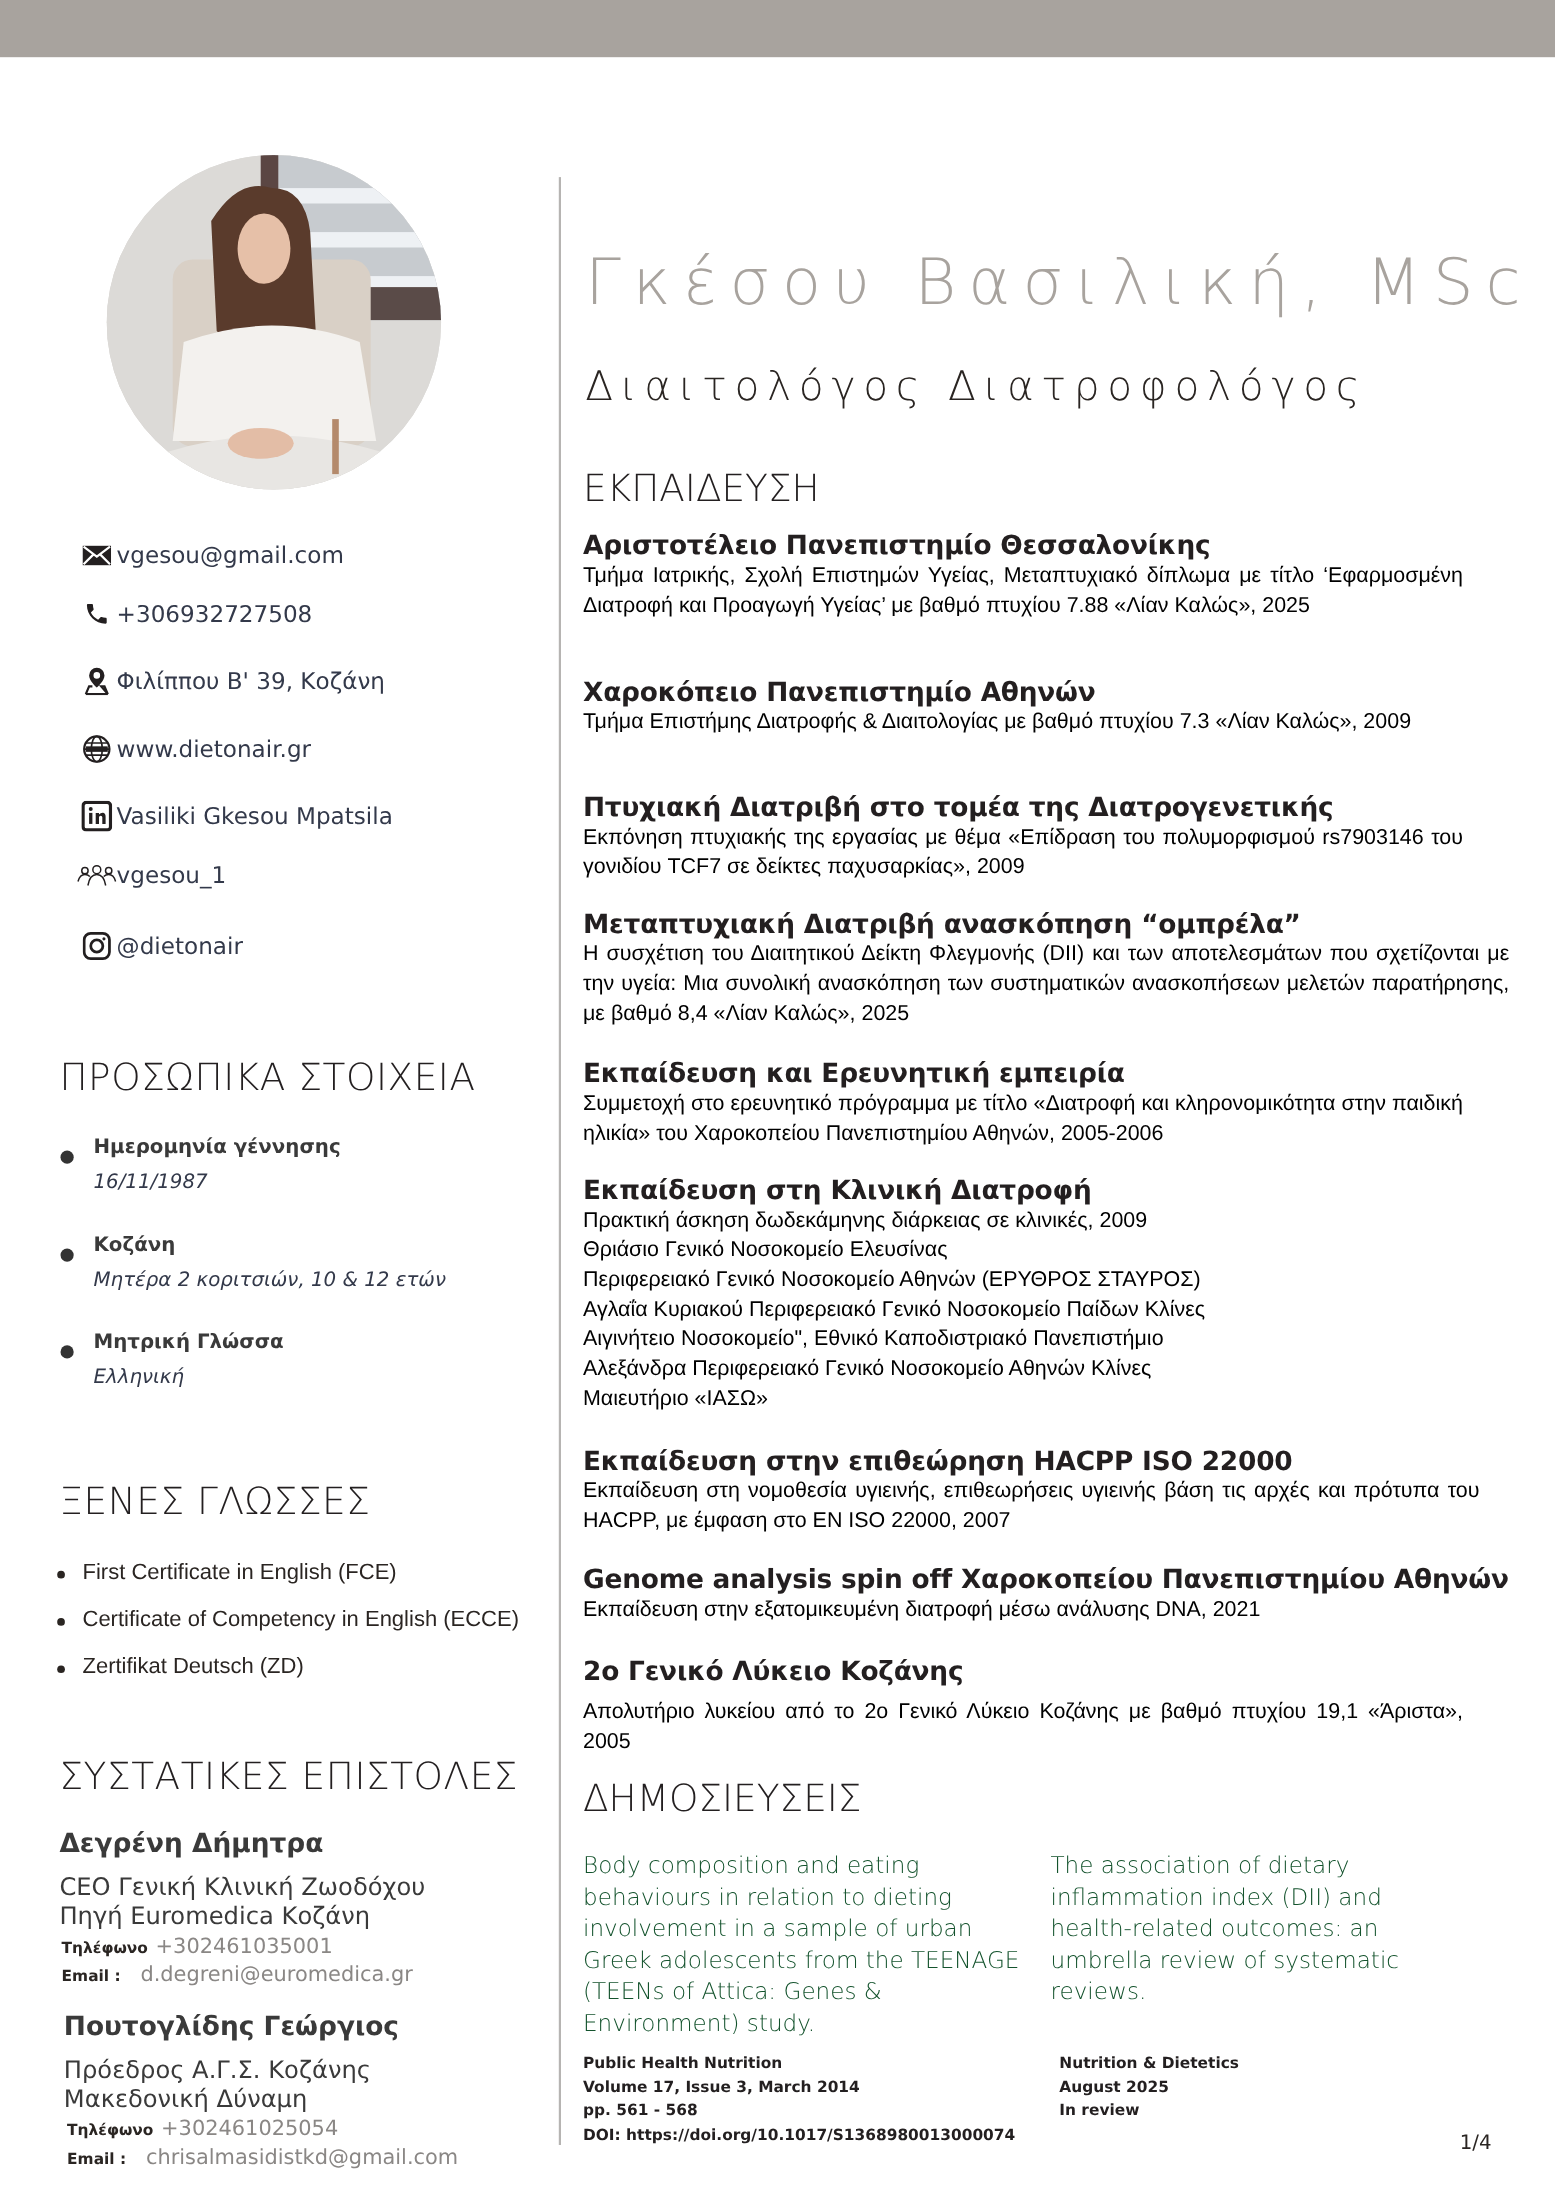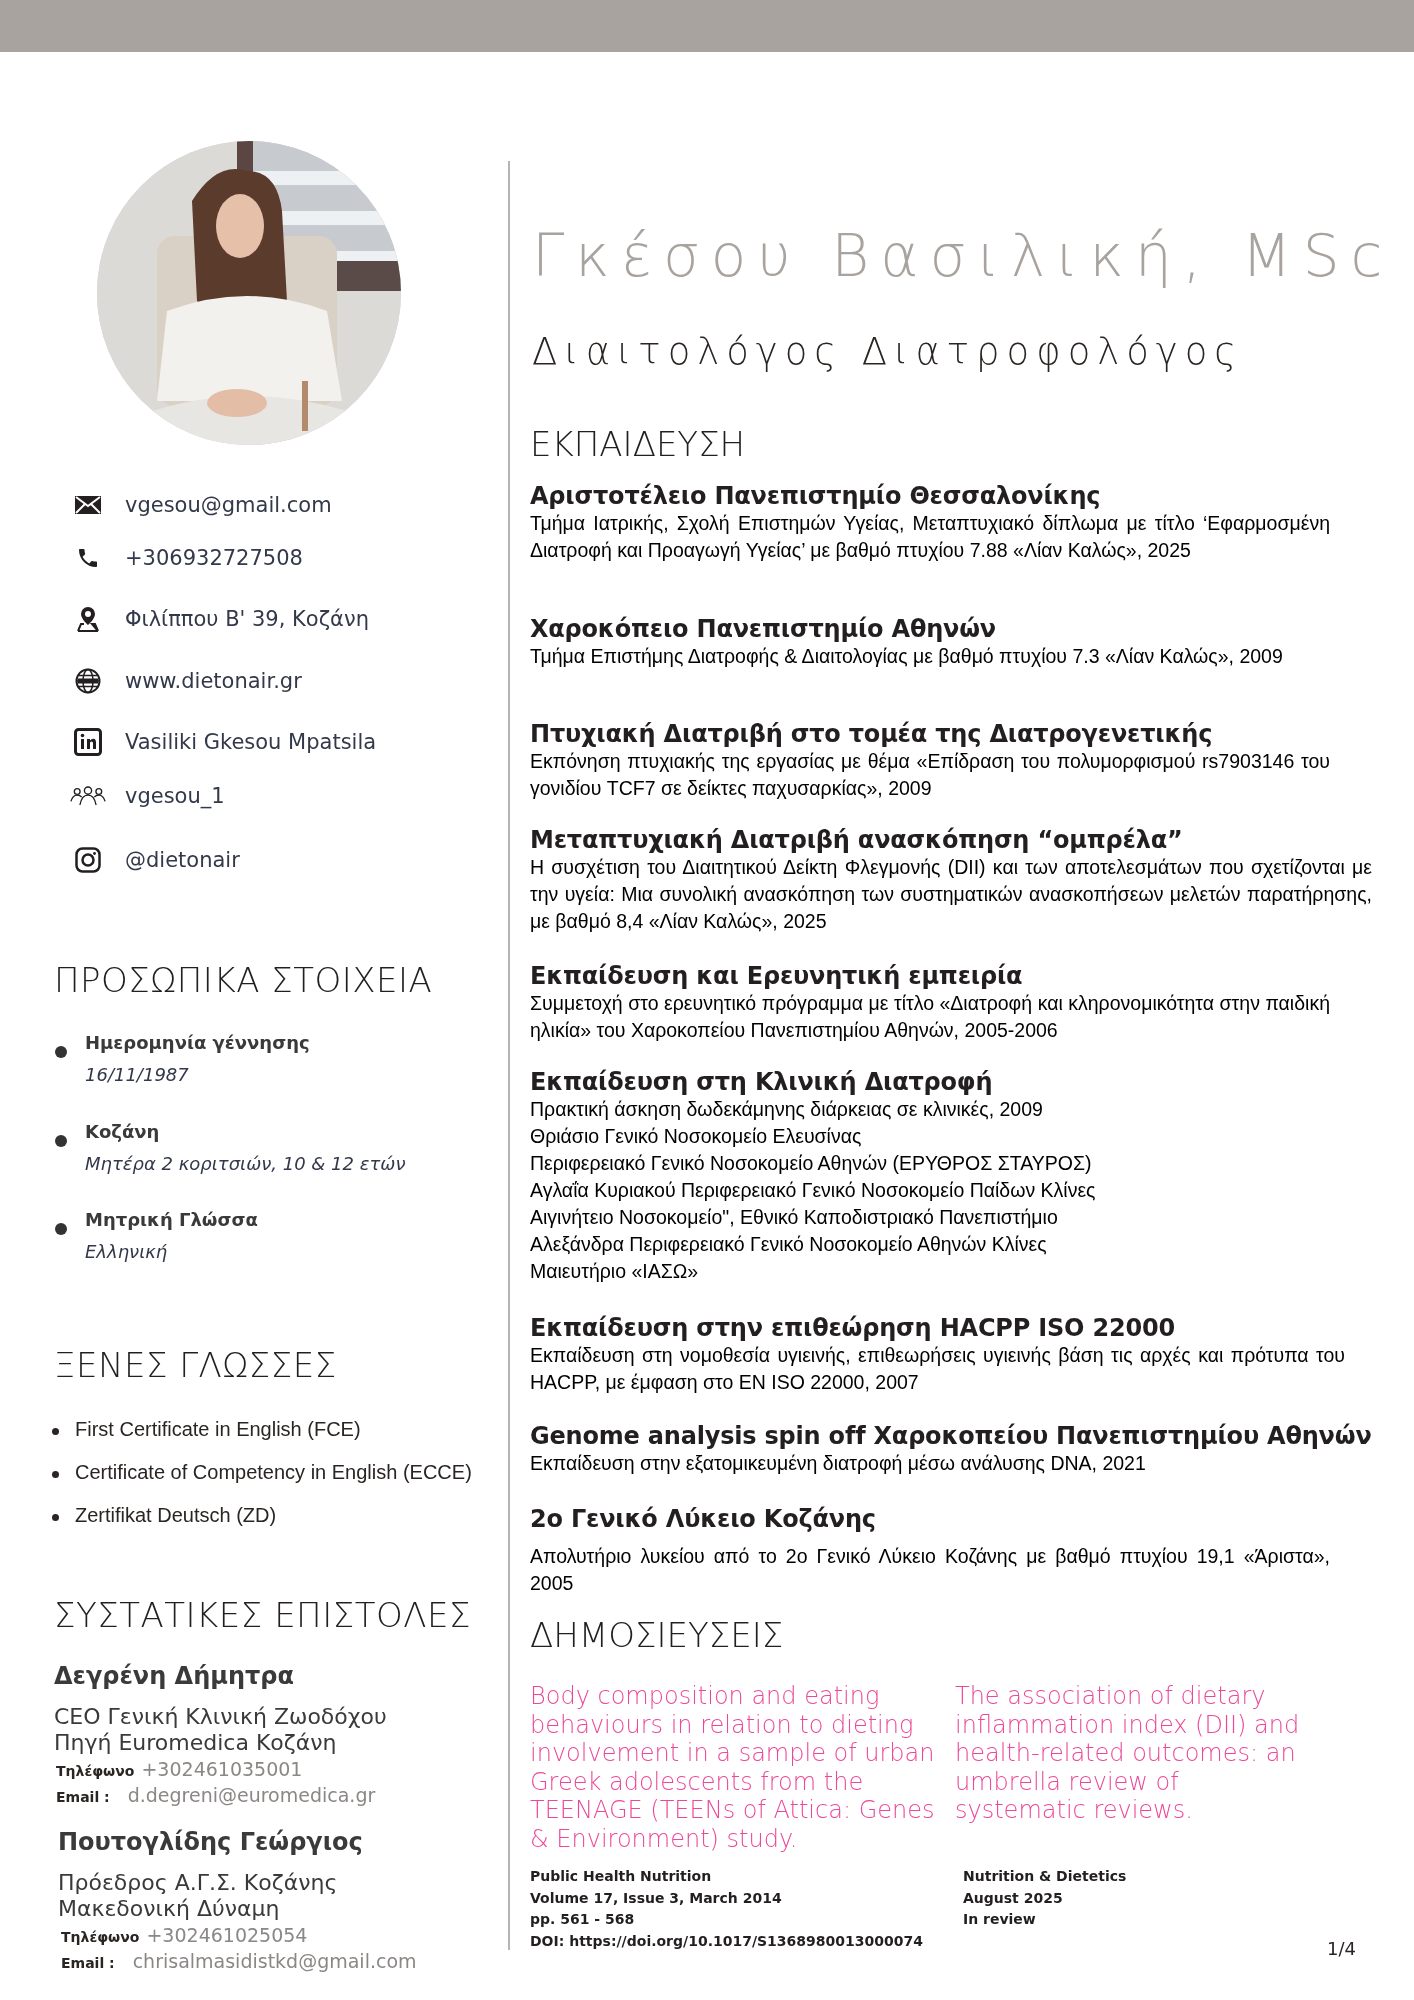--- a/index.html
+++ b/index.html
@@ -19,21 +19,21 @@
   .name { position: absolute; left: 532px; top: 222px; font-family: "DejaVu Sans", sans-serif; font-size: 58px; font-weight: 300;
           letter-spacing: 11px; color: #a8a39e; white-space: nowrap; }
   .subtitle { position: absolute; left: 532px; top: 330px; font-size: 37px; letter-spacing: 7px; color: #2a2522;
               font-weight: 300; white-space: nowrap; }
 
   
   .contacts { position: absolute; left: 70px; top: 485px; width: 420px; }
   .contact-row { display: flex; align-items: center; height: 40px; position: absolute; left: 0; }
   .contact-icon { width: 36px; height: 32px; display: flex; align-items: center; justify-content: center; color: #231f20; }
   .contact-icon svg { display: block; }
-  .contact-text { margin-left: 19px; font-family: "DejaVu Sans", sans-serif; font-size: 21px; color: #33394a; white-space: nowrap; }
+  .contact-text { font-family: "DejaVu Sans", sans-serif; font-size: 21px; color: #33394a; white-space: nowrap; }
 
   .left-heading { position: absolute; left: 54px; font-family: "DejaVu Sans", sans-serif; font-size: 34px; font-weight: 300;
                   color: #231f20; white-space: nowrap; letter-spacing: 0.5px; }
 
   .personal-item { position: absolute; left: 55px; width: 420px; }
   .personal-bullet { position: absolute; left: 0; top: 14px; width: 12px; height: 12px; border-radius: 50%; background: #333; }
   .personal-label { position: absolute; left: 30px; top: 0; font-size: 18px; font-weight: bold; color: #3a3a3a; white-space: nowrap; }
   .personal-value { position: absolute; left: 30px; top: 32px; font-size: 18px; font-style: italic; color: #33394a; white-space: nowrap; }
 
   .lang-list { position: absolute; left: 52px; top: 1418px; list-style: none; }
@@ -50,21 +50,21 @@
 
   
   .right-heading { position: absolute; left: 530px; font-family: "DejaVu Sans", sans-serif; font-size: 34px; font-weight: 300;
                    color: #231f20; white-space: nowrap; }
   .edu { position: absolute; left: 530px; width: 840px; }
   .edu-title { font-size: 24px; font-weight: bold; color: #231f20; white-space: nowrap; letter-spacing: -0.2px; }
   .edu-desc { font-family: "Liberation Sans", sans-serif; font-size: 19.5px; color: #000000; line-height: 27px; text-align: justify; }
   .edu-desc.left { text-align: left; }
 
   .pub { position: absolute; top: 1682px; }
-  .pub-title { font-family: "DejaVu Sans", sans-serif; font-size: 24px; color: #ec4899; line-height: 28.5px; font-weight: 300; }
+  .pub-title { font-family: "DejaVu Sans", sans-serif; font-size: 21px; color: #14532d; line-height: 28.5px; font-weight: 300; }
   .pub-meta { position: absolute; font-size: 14px; font-weight: bold; color: #231f20; line-height: 21.5px; white-space: nowrap; }
 
   .page-num { position: absolute; left: 1327px; top: 1938px; font-size: 18px; color: #2a2522; }
 </style>
 </head>
 <body>
 
 <div class="top-bar"></div>
 <div class="divider"></div>
 

